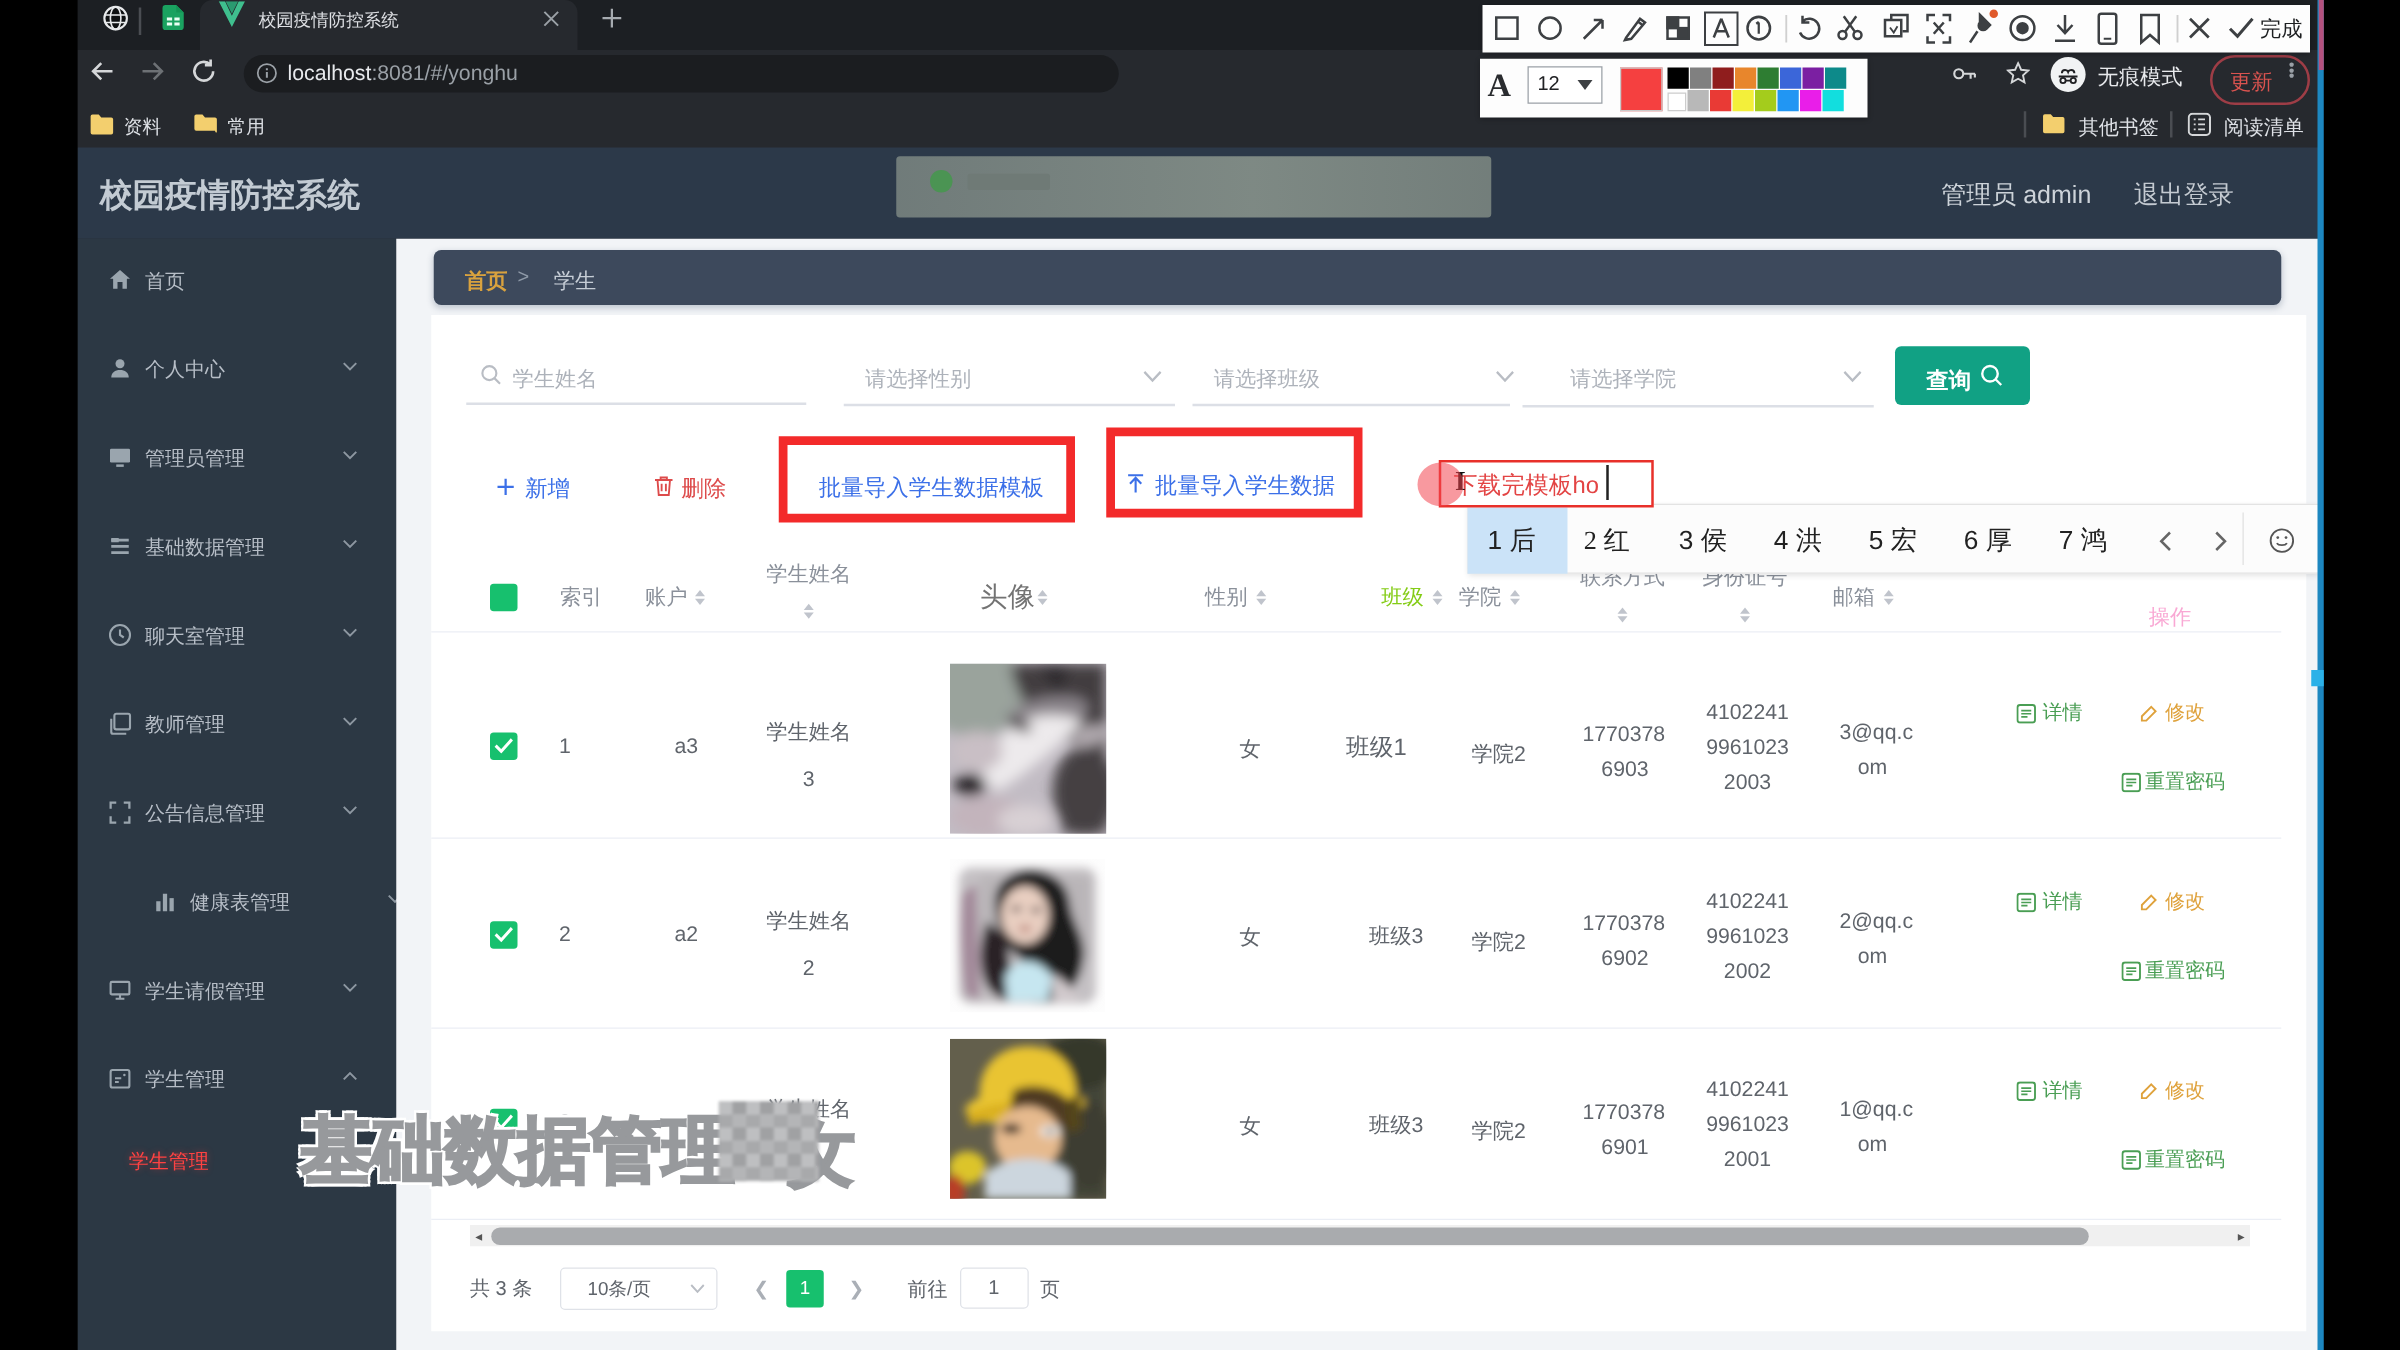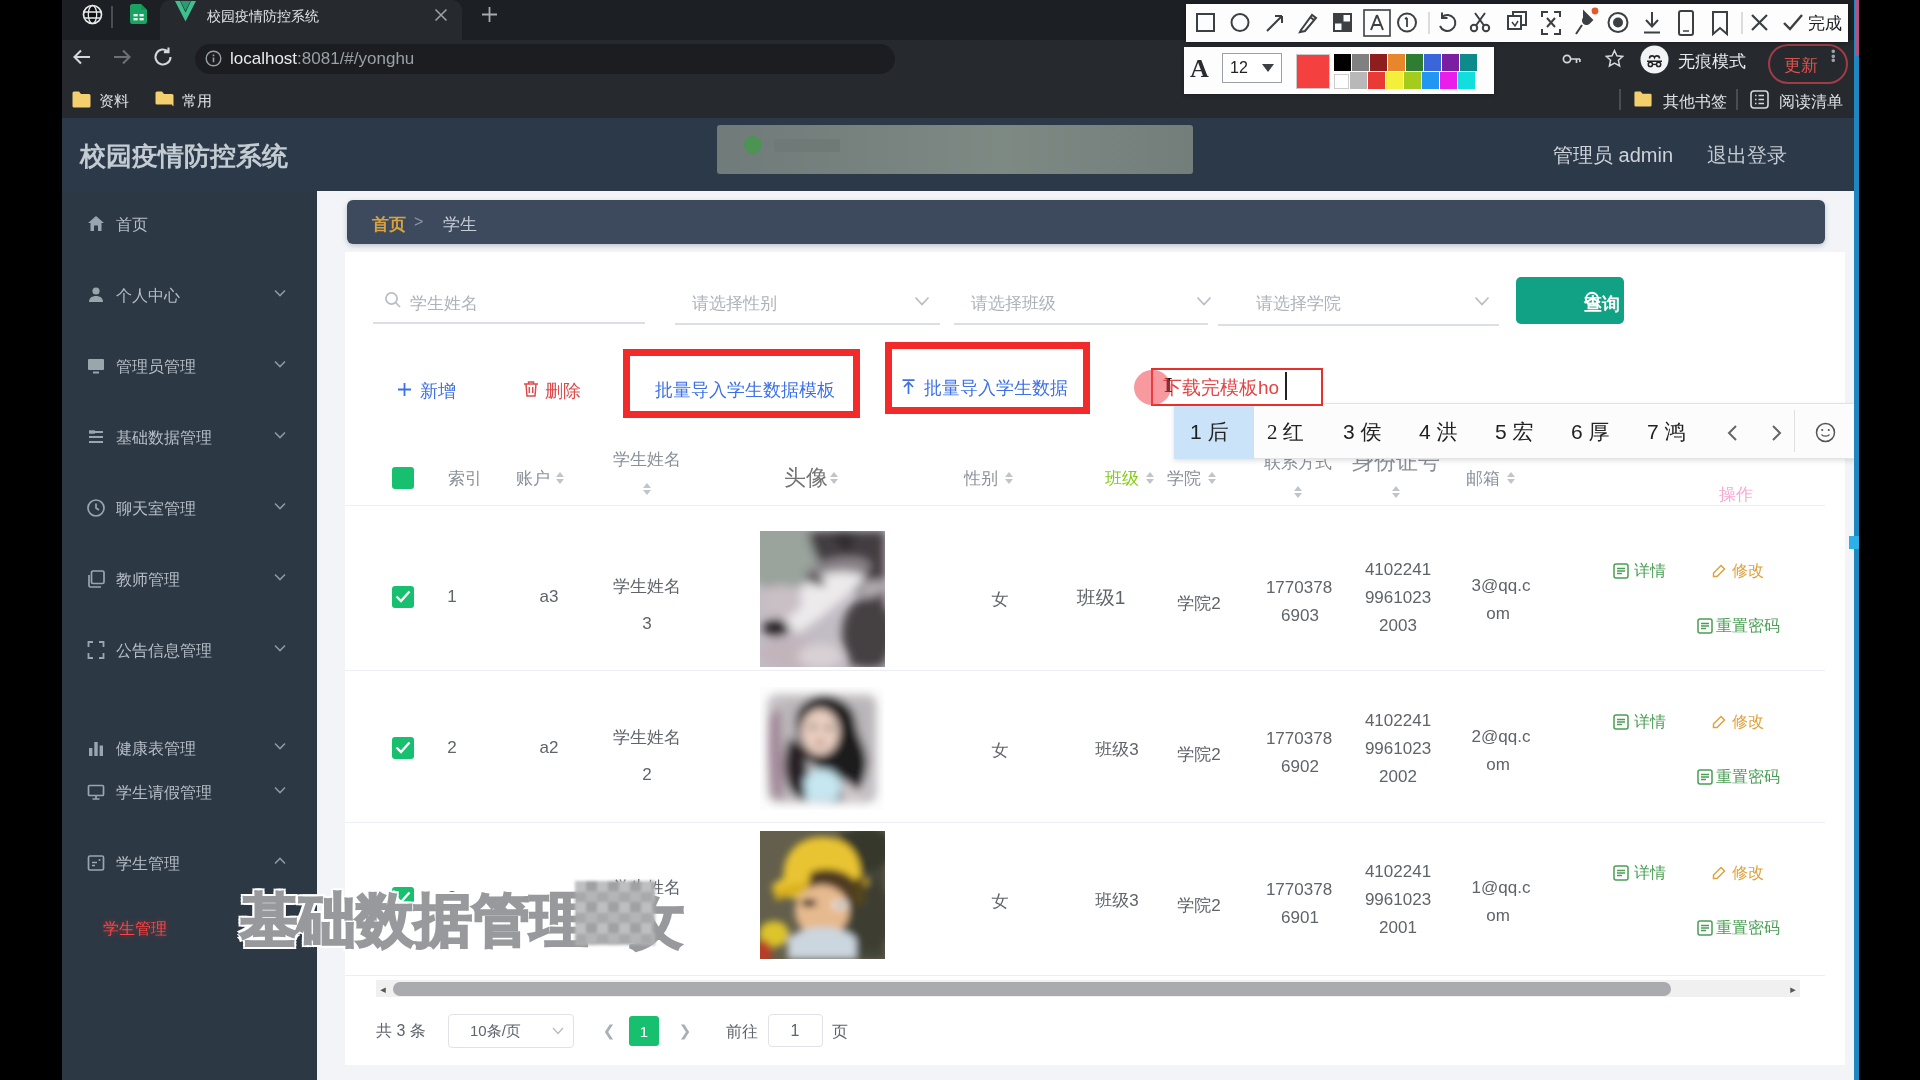--- a/index.html
+++ b/index.html
@@ -205,21 +205,21 @@
             <path d="M7 2 H2.5 V7 M13 2 H17.5 V7 M7 18 H2.5 V13 M13 18 H17.5 V13" stroke="#9aa5ae" stroke-width="1.8" fill="none"></path>
           </svg>
         </span>
         <span class="mt">公告信息管理</span>
         <span class="chev">
           <svg width="12" height="8" viewBox="0 0 12 8">
             <path d="M1 1.5 L6 6.5 L11 1.5" stroke="#8d97a1" stroke-width="1.6" fill="none"></path>
           </svg>
         </span>
       </div>
-    <div class="mitem" style="top:546px;">
+    <div class="mitem" style="top:519px;margin-left:36px;">
         <span class="mi">
           <svg width="20" height="20" viewBox="0 0 20 20">
             <rect x="3" y="10" width="3.4" height="8" fill="#9aa5ae"></rect>
             <rect x="8.3" y="4" width="3.4" height="14" fill="#9aa5ae"></rect>
             <rect x="13.6" y="7.5" width="3.4" height="10.5" fill="#9aa5ae"></rect>
           </svg>
         </span>
         <span class="mt">健康表管理</span>
         <span class="chev">
           <svg width="12" height="8" viewBox="0 0 12 8">
@@ -285,21 +285,21 @@
   <svg class="abs" style="left:1196px; top:296px;" width="16" height="11" viewBox="0 0 16 11">
       <path d="M1.5 1.5 L8 8.5 L14.5 1.5" stroke="#b9bdc4" stroke-width="1.8" fill="none"></path>
     </svg>
   <div class="abs" style="left:954px; top:323px; width:254px; height:1.5px; background:#dcdfe6;"></div>
   <div class="abs" style="left:1256px; top:292px; font-size:17px; color:#adb2ba;">请选择学院</div>
   <svg class="abs" style="left:1474px; top:296px;" width="16" height="11" viewBox="0 0 16 11">
       <path d="M1.5 1.5 L8 8.5 L14.5 1.5" stroke="#b9bdc4" stroke-width="1.8" fill="none"></path>
     </svg>
   <div class="abs" style="left:1218px; top:324px; width:281px; height:1.5px; background:#dcdfe6;"></div>
   <div class="abs" style="left:1516px; top:277px; width:108px; height:47px; background:#11a184; border-radius:5px;"></div>
-  <div class="abs" style="left:1584px; top:292px; font-size:18px; font-weight:bold; color:#fff;">查询</div>
+  <div class="abs" style="left:1541px; top:292px; font-size:18px; font-weight:bold; color:#fff;">查询</div>
   <svg class="abs" style="left:1584px; top:291px;" width="19" height="19" viewBox="0 0 19 19">
       <circle cx="8" cy="8" r="6.2" stroke="#fff" stroke-width="1.9" fill="none"></circle>
       <path d="M12.6 12.6 L17 17" stroke="#fff" stroke-width="1.9"></path>
     </svg>
 </div>
 
 <div id="actions">
   <svg class="abs" style="left:397px; top:382px;" width="15" height="15" viewBox="0 0 15 15">
       <path d="M7.5 1 V14 M1 7.5 H14" stroke="#3c70e8" stroke-width="1.8"></path>
     </svg>
@@ -326,21 +326,21 @@
   <div class="c" style="left:806px; top:478px; font-size:22px; color:#737373;">头像</div>
     <span class="sortar" style="left:830px; top:472px;"></span>
   <div class="c" style="left:981px; top:478px; font-size:17px; color:#8a909a;">性别</div>
     <span class="sortar" style="left:1005px; top:472px;"></span>
   <div class="c" style="left:1122px; top:478px; font-size:17px; color:#84cc16;">班级</div>
     <span class="sortar" style="left:1146px; top:472px;"></span>
   <div class="c" style="left:1184px; top:478px; font-size:17px; color:#8a909a;">学院</div>
     <span class="sortar" style="left:1208px; top:472px;"></span>
   <div class="c" style="left:1298px; top:462px; font-size:17px; color:#8a909a;">联系方式</div>
     <span class="sortar" style="left:1294px; top:486px;"></span>
-  <div class="c" style="left:1396px; top:462px; font-size:22px; color:#8a909a;">身份证号</div>
+  <div class="c" style="left:1396px; top:462px; font-size:17px; color:#8a909a;">身份证号</div>
     <span class="sortar" style="left:1392px; top:486px;"></span>
   <div class="c" style="left:1483px; top:478px; font-size:17px; color:#8a909a;">邮箱</div>
     <span class="sortar" style="left:1507px; top:472px;"></span>
   <div class="c" style="left:1736px; top:494px; font-size:17px; color:#f9a8d4;font-family:Liberation Mono, monospace;">操作</div>
   <div class="abs" style="left:345px; top:505px; width:1480px; height:1px; background:#ebeef5;"></div>
 </div>
 
 <div id="rows">
 
   <div class="abs" style="left:345px; top:670px; width:1480px; height:1px; background:#ebeef5;"></div>

